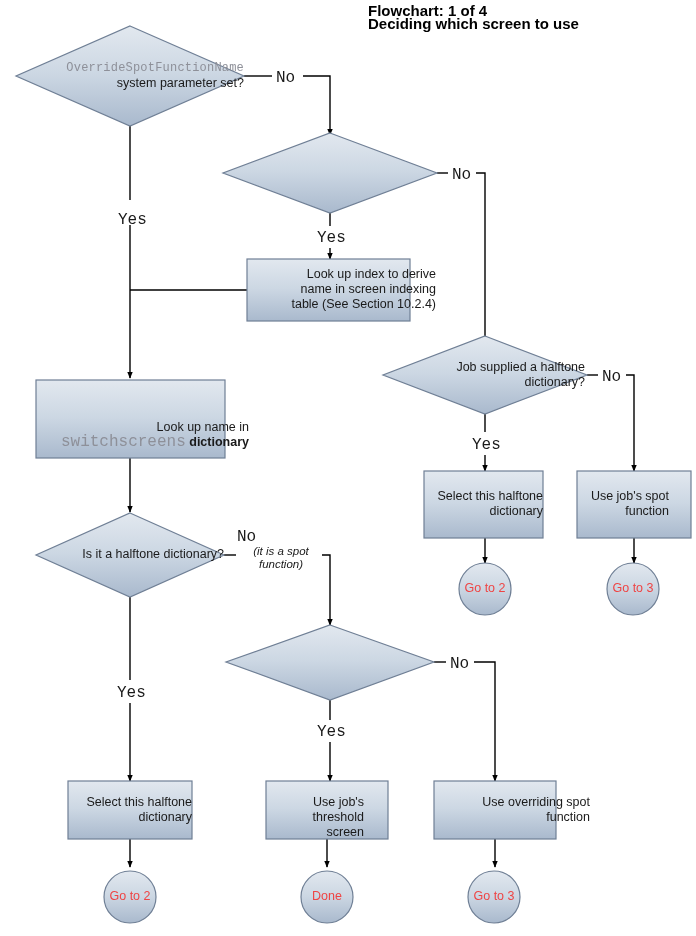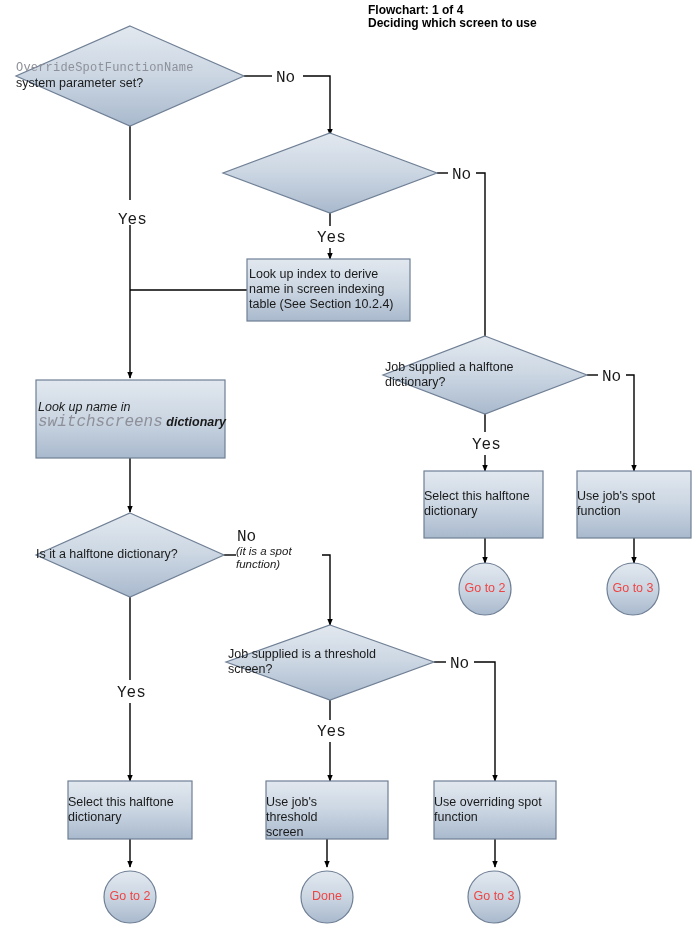--- a/index.html
+++ b/index.html
@@ -20,29 +20,29 @@
     left: 0;
     top: 0;
     width: 696px;
     height: 936px;
   }
   .title-block {
     position: absolute;
     left: 368px;
     top: 4px;
     font-family: "Liberation Sans", sans-serif;
-    font-size: 12px;
+    font-size: 15px;
     font-weight: bold;
     color: #000000;
     line-height: 13px;
     white-space: nowrap;
   }
   .node-label {
     position: absolute;
-    text-align: left;
+    text-align: right;
     color: #1a1a1a;
     font-family: "Liberation Sans", sans-serif;
     font-size: 12.5px;
     line-height: 15px;
     pointer-events: none;
   }
   .node-label .mono {
     font-family: "Liberation Mono", monospace;
     color: #8e9099;
     font-size: 12px;
@@ -61,20 +61,21 @@
     white-space: nowrap;
   }
   .edge-label-note {
     position: absolute;
     font-family: "Liberation Sans", sans-serif;
     font-style: italic;
     font-size: 11.5px;
     line-height: 13px;
     color: #1a1a1a;
     width: 90px;
+    text-align: center;
   }
   .term-label {
     position: absolute;
     text-align: center;
     font-family: "Liberation Sans", sans-serif;
     font-size: 12.5px;
     color: #ef4444;
   }
 </style>
 </head>
@@ -180,39 +181,35 @@
     <span>system parameter set?</span>
   </div>
 
 
   <div class="node-label" style="left:249px; top:267px; width:187px;">
     <span>Look up index to derive</span><br>
     <span>name in screen indexing</span><br>
     <span>table (See Section 10.2.4)</span>
   </div>
 
-  <div class="node-label" style="left:38px; top:400px; width:211px;font-style:italic;">
+  <div class="node-label" style="left:38px; top:420px; width:211px;">
     <span>Look up name in</span><br>
     <span class="mono-dark">switchscreens</span>
     <span style="font-weight:bold;">dictionary</span>
   </div>
 
   <div class="node-label" style="left:36px; top:547px; width:188px;">
     <span>Is it a halftone dictionary?</span>
   </div>
 
   <div class="node-label" style="left:385px; top:360px; width:200px;">
     <span>Job supplied a halftone</span><br>
     <span>dictionary?</span>
   </div>
 
-  <div class="node-label" style="left:228px; top:647px; width:204px;">
-    <span>Job supplied is a threshold</span><br>
-    <span>screen?</span>
-  </div>
 
   <div class="node-label" style="left:424px; top:489px; width:119px;">
     <span>Select this halftone</span><br>
     <span>dictionary</span>
   </div>
 
   <div class="node-label" style="left:577px; top:489px; width:92px;">
     <span>Use job's spot</span><br>
     <span>function</span>
   </div>
@@ -220,21 +217,21 @@
   <div class="node-label" style="left:68px; top:795px; width:124px;">
     <span>Select this halftone</span><br>
     <span>dictionary</span>
   </div>
 
   <div class="node-label" style="left:266px; top:795px; width:98px;">
     <span>Use job's threshold</span><br>
     <span>screen</span>
   </div>
 
-  <div class="node-label" style="left:434px; top:795px; width:128px;">
+  <div class="node-label" style="left:434px; top:795px; width:128px;padding-left:28px;">
     <span>Use overriding spot</span><br>
     <span>function</span>
   </div>
 
   <div class="term-label" style="left:449px; top:581px; width:72px;">Go to 2</div>
   <div class="term-label" style="left:597px; top:581px; width:72px;">Go to 3</div>
   <div class="term-label" style="left:94px; top:889px; width:72px;">Go to 2</div>
   <div class="term-label" style="left:291px; top:889px; width:72px;">Done</div>
   <div class="term-label" style="left:458px; top:889px; width:72px;">Go to 3</div>
 

